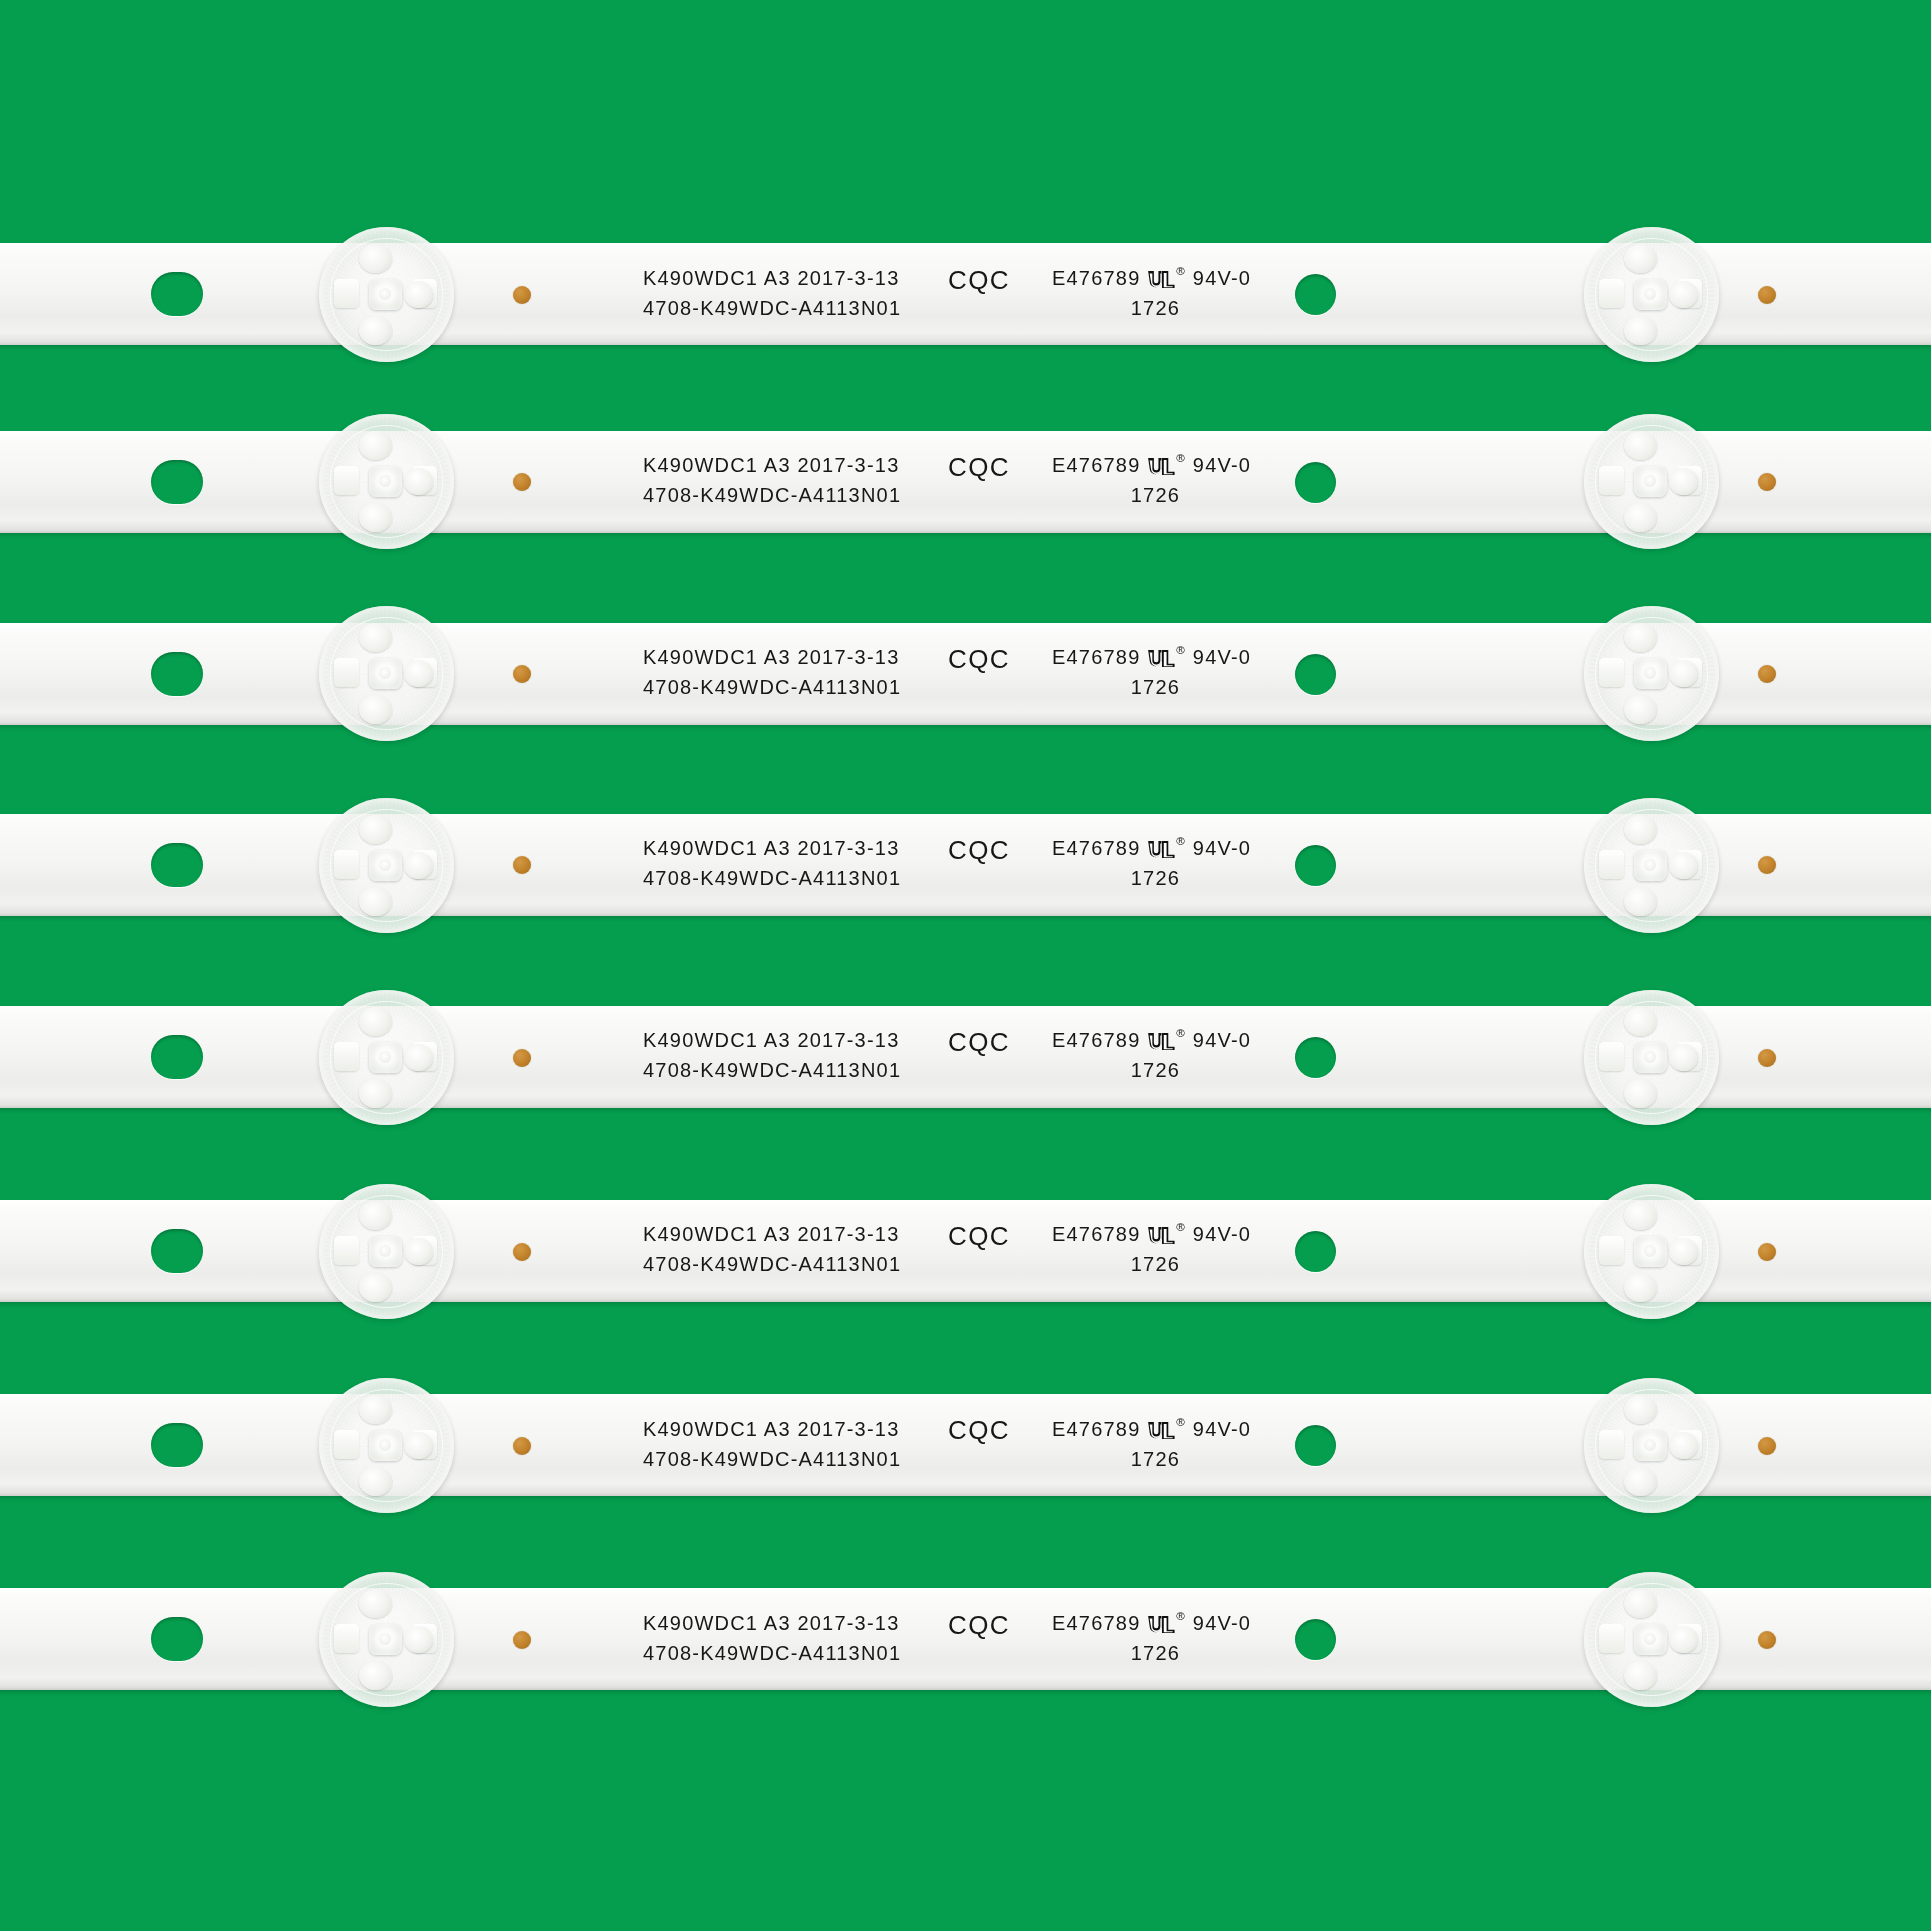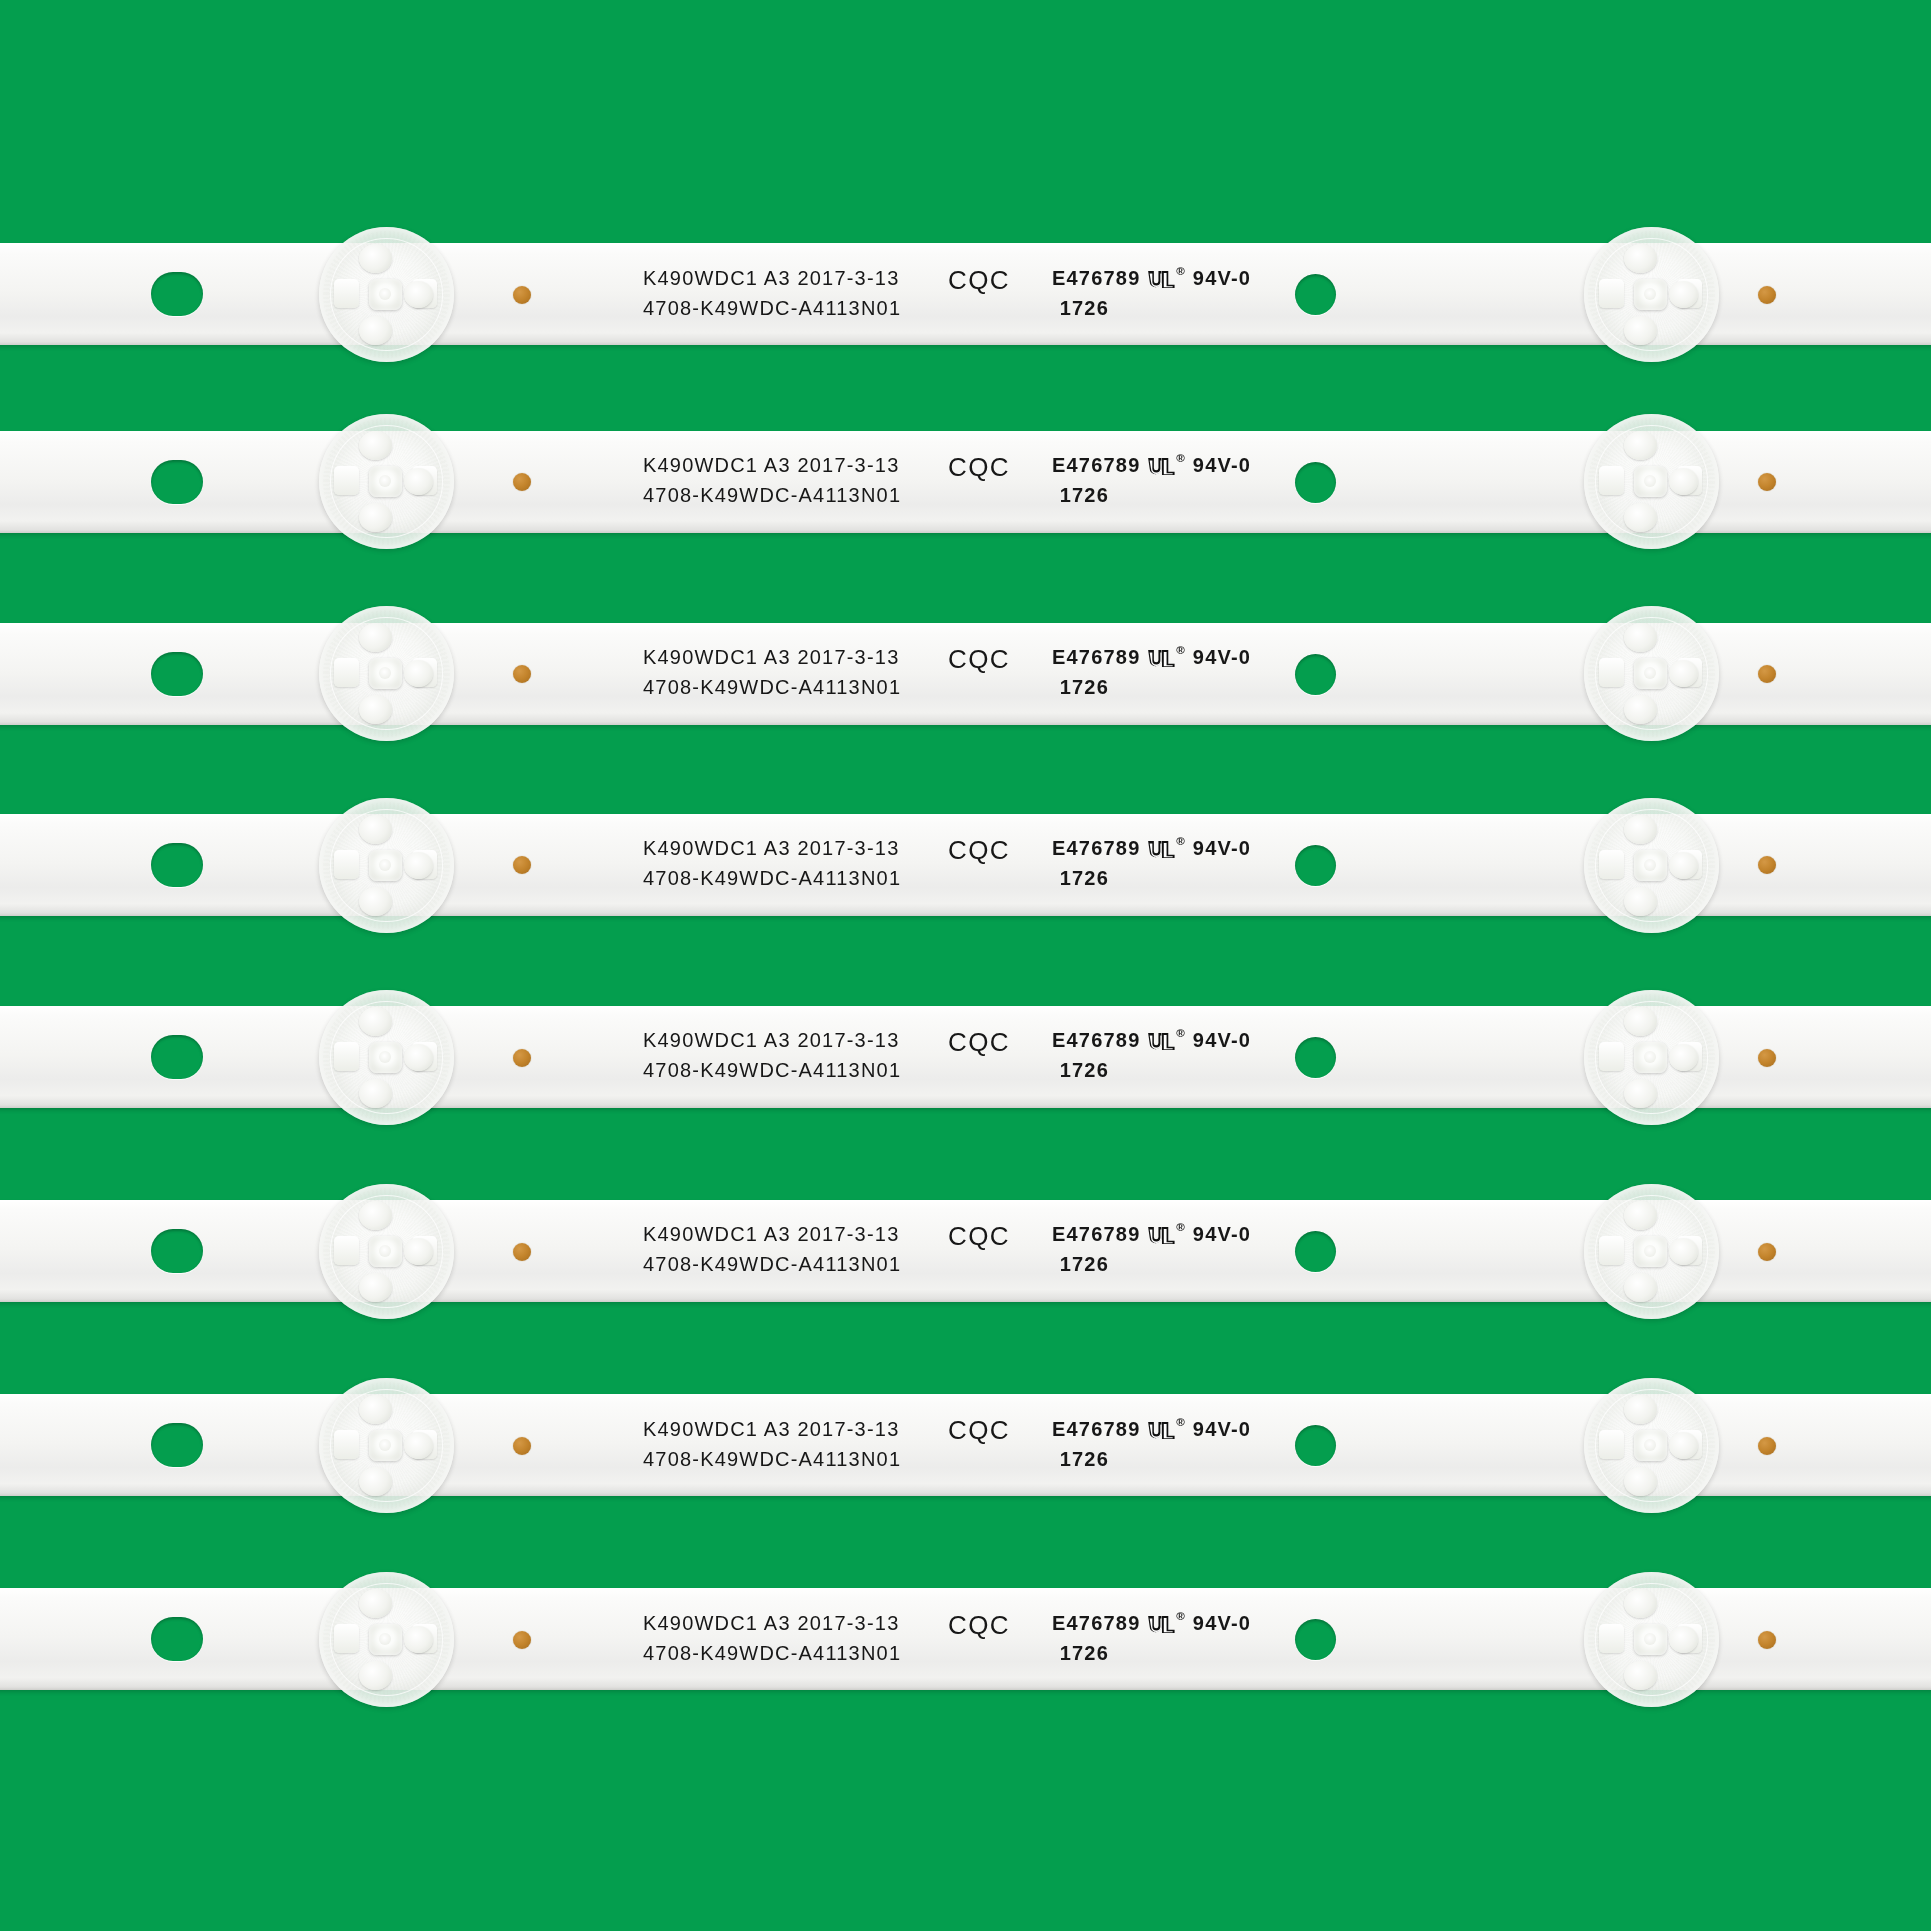--- a/index.html
+++ b/index.html
@@ -164,30 +164,29 @@
     font-size: 26px;
     letter-spacing: 1.4px;
     white-space: nowrap;
   }
   .cert {
     position: absolute;
     color: #171717;
     white-space: nowrap;
     font-size: 20px;
     letter-spacing: 1.2px;
-    font-weight: bold;
   }
   .cert .row1 {
     display: flex;
     align-items: center;
     gap: 6.8px;
     line-height: 30px;
   }
   .cert .row2 {
-    text-align: left;
+    text-align: center;
     line-height: 30px;
     padding-left: 7.7px;
   }
   .ul-mark {
     display: inline-flex;
     align-items: flex-start;
     position: relative;
     top: 1px;
   }
   .ul-mark svg { display: block; }

